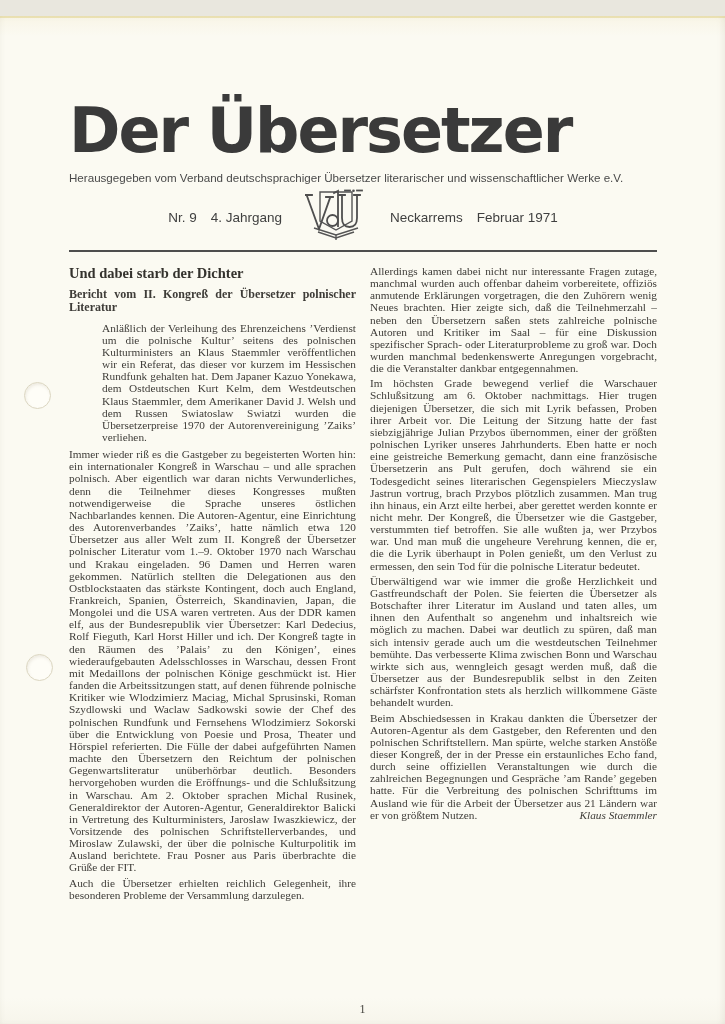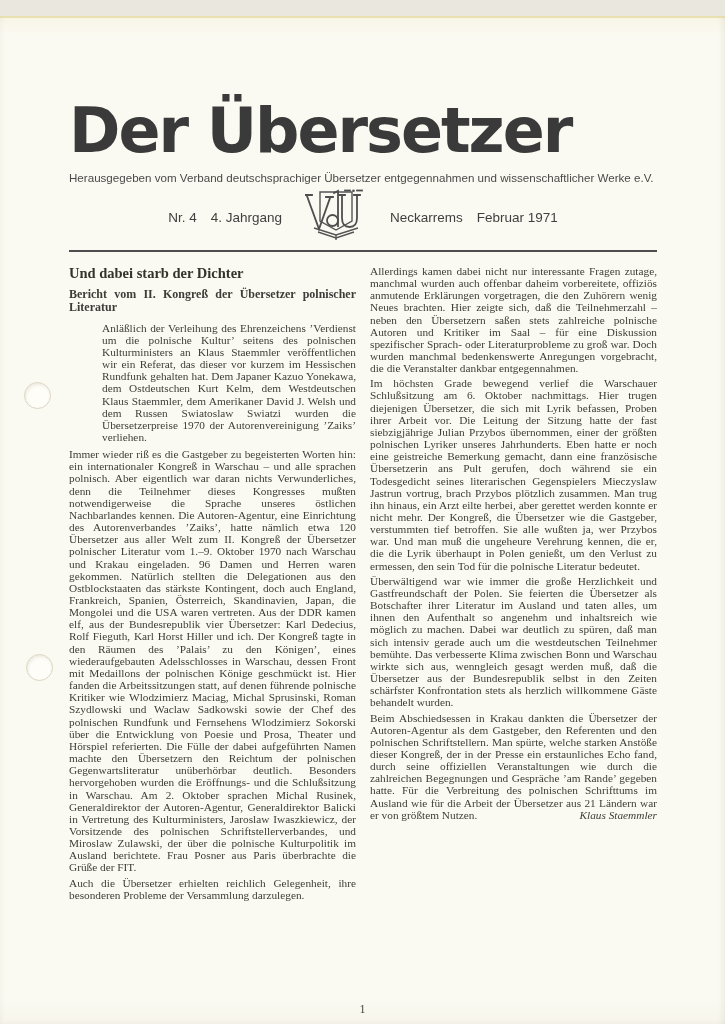--- a/index.html
+++ b/index.html
@@ -62,24 +62,24 @@
 <body>
 
 <div class="sheet">
 
   <div class="punch top"></div>
   <div class="punch bottom"></div>
 
   <div class="content">
 
     <div class="title">Der Übersetzer</div>
-    <div class="publisher">Herausgegeben vom Verband deutschsprachiger Übersetzer entgegennahmen und wissenschaftlicher Werke e.V.</div>
+    <div class="publisher">Herausgegeben vom Verband deutschsprachiger Übersetzer literarischer und wissenschaftlicher Werke e.V.</div>
 
     <div class="issue-row">
-      <span class="txt">Nr. 4</span>
+      <span class="txt">Nr. 9</span>
       <span class="txt">4. Jahrgang</span>
       <span class="logo" aria-label="VdÜ">
         <svg width="62" height="54" viewBox="0 0 62 54" aria-hidden="true">
 
           <path class="thin" d="M15,3 H47 V32 L31,41 L15,32 Z"></path>
 
           <path class="thin" d="M9,39 L31,46 L53,39"></path>
           <path class="thin" d="M13,43 L31,49 L49,43"></path>
           <path class="thin" d="M31,46 L31,51"></path>
 

